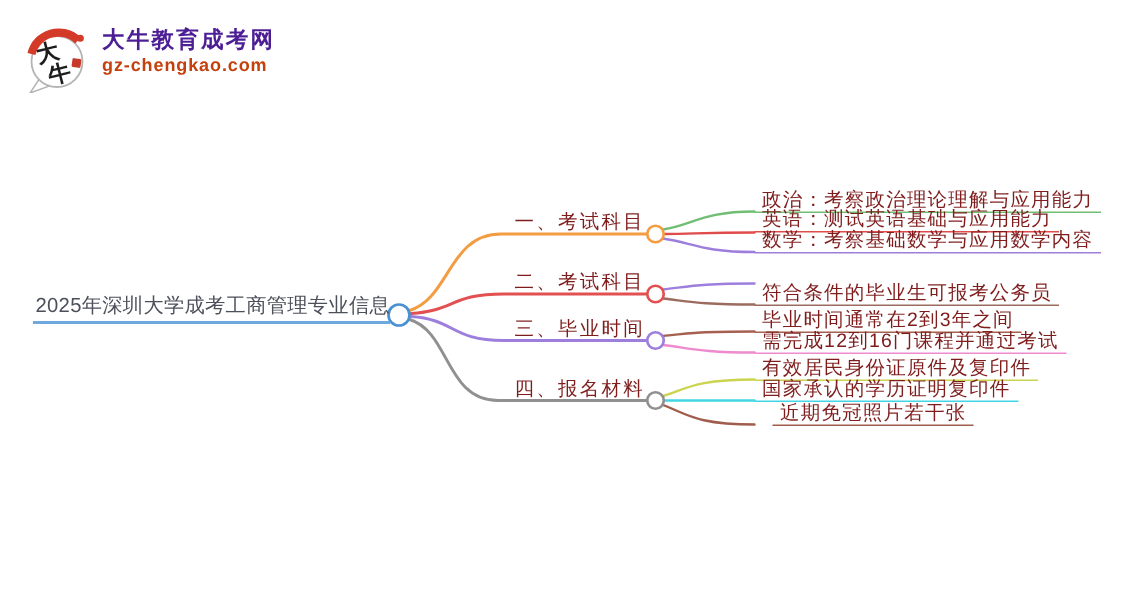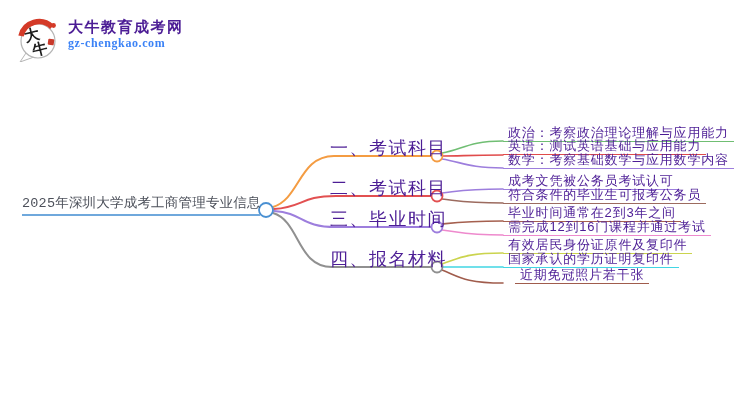--- a/index.html
+++ b/index.html
@@ -5,31 +5,31 @@
   html,body{margin:0;padding:0;background:#fff;}
   body{width:750px;height:410px;position:relative;overflow:hidden;
        font-family:"Liberation Sans","DejaVu Sans",sans-serif;}
   .stage{position:absolute;inset:0;width:750px;height:410px;}
 
   
   .logo{position:absolute;left:10px;top:8px;width:170px;height:56px;cursor:pointer;}
   .logo-mark{position:absolute;left:2px;top:4px;width:50px;height:50px;}
   .logo-text{position:absolute;left:58px;top:9px;}
   .brand{font-size:15px;font-weight:bold;color:#4c1d95;letter-spacing:1.5px;line-height:19px;white-space:nowrap;}
-  .domain{font-size:12px;font-weight:bold;color:#3b82f6;letter-spacing:0.6px;line-height:15px;white-space:nowrap;font-family:Liberation Serif, serif;}
+  .domain{font-size:12px;font-weight:bold;color:#c2410c;letter-spacing:0.6px;line-height:15px;white-space:nowrap;}
 
   
   svg.map{position:absolute;left:0;top:0;z-index:1;}
-  .lbl{position:absolute;z-index:2;color:#4c1d95;white-space:nowrap;}
+  .lbl{position:absolute;z-index:2;color:#7f1d1d;white-space:nowrap;}
 
-  .central{left:22px;top:195px;width:238px;
+  .central{left:22px;top:195px;width:238px;text-align:right;
            font-size:13.5px;line-height:17px;letter-spacing:0.2px;
-           color:#4C505A;padding-bottom:2px;border-bottom:2px solid #6FA8DC;cursor:pointer;font-family:Liberation Mono, monospace;}
+           color:#4C505A;padding-bottom:2px;border-bottom:2px solid #6FA8DC;cursor:pointer;}
 
-  .branch{left:330px;width:100px;text-align:right;font-size:18px;
+  .branch{left:330px;width:100px;text-align:right;font-size:13px;
           line-height:14px;letter-spacing:1.5px;cursor:pointer;}
   .b1{top:141px;} .b2{top:181px;} .b3{top:212px;} .b4{top:252px;}
 
   .leaf{left:503px;font-size:13px;line-height:13px;letter-spacing:0.8px;
         padding:0 5px 2px 5px;border-bottom:1.5px solid #999;cursor:pointer;}
   .l0{top:126px;} .l1{top:139px;} .l2{top:153px;}
   .l3{top:174px;} .l4{top:188px;}
   .l5{top:206px;} .l6{top:220px;}
   .l7{top:238px;} .l8{top:252px;} .l9{top:268px;margin-left:12px;}
 
@@ -90,21 +90,20 @@
   <div class="lbl central">2025年深圳大学成考工商管理专业信息</div>
 
   <div class="lbl branch b1">一、考试科目</div>
   <div class="lbl branch b2">二、考试科目</div>
   <div class="lbl branch b3">三、毕业时间</div>
   <div class="lbl branch b4">四、报名材料</div>
 
   <div class="lbl leaf l0" style="border-bottom-color: rgb(112, 190, 115);">政治：考察政治理论理解与应用能力</div>
   <div class="lbl leaf l1" style="border-bottom-color: rgb(224, 75, 75);">英语：测试英语基础与应用能力</div>
   <div class="lbl leaf l2" style="border-bottom-color: rgb(157, 126, 221);">数学：考察基础数学与应用数学内容</div>
-  <div class="lbl leaf l3" style="border-bottom-color: rgb(157, 126, 221);">成考文凭被公务员考试认可</div>
   <div class="lbl leaf l4" style="border-bottom-color: rgb(156, 107, 95);">符合条件的毕业生可报考公务员</div>
   <div class="lbl leaf l5" style="border-bottom-color: rgb(165, 96, 79);">毕业时间通常在2到3年之间</div>
   <div class="lbl leaf l6" style="border-bottom-color: rgb(238, 138, 205);">需完成12到16门课程并通过考试</div>
   <div class="lbl leaf l7" style="border-bottom-color: rgb(203, 212, 78);">有效居民身份证原件及复印件</div>
   <div class="lbl leaf l8" style="border-bottom-color: rgb(66, 214, 228);">国家承认的学历证明复印件</div>
   <div class="lbl leaf l9" style="border-bottom-color: rgb(160, 92, 76);">近期免冠照片若干张</div>
 
 </div>
 
 </body></html>

